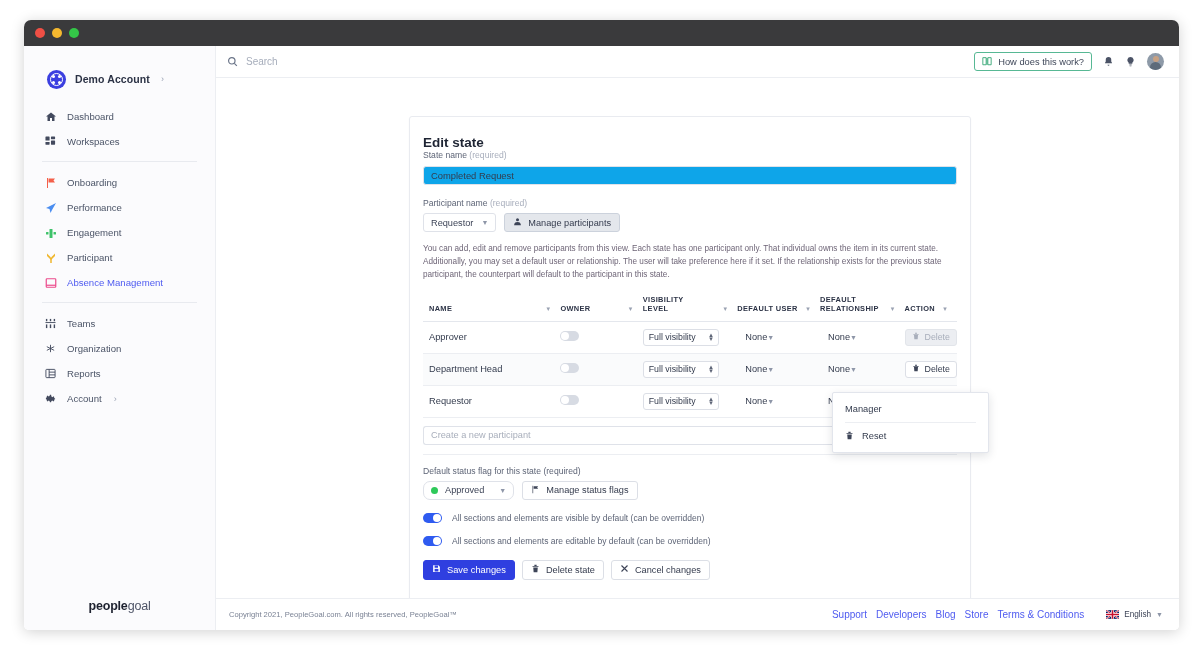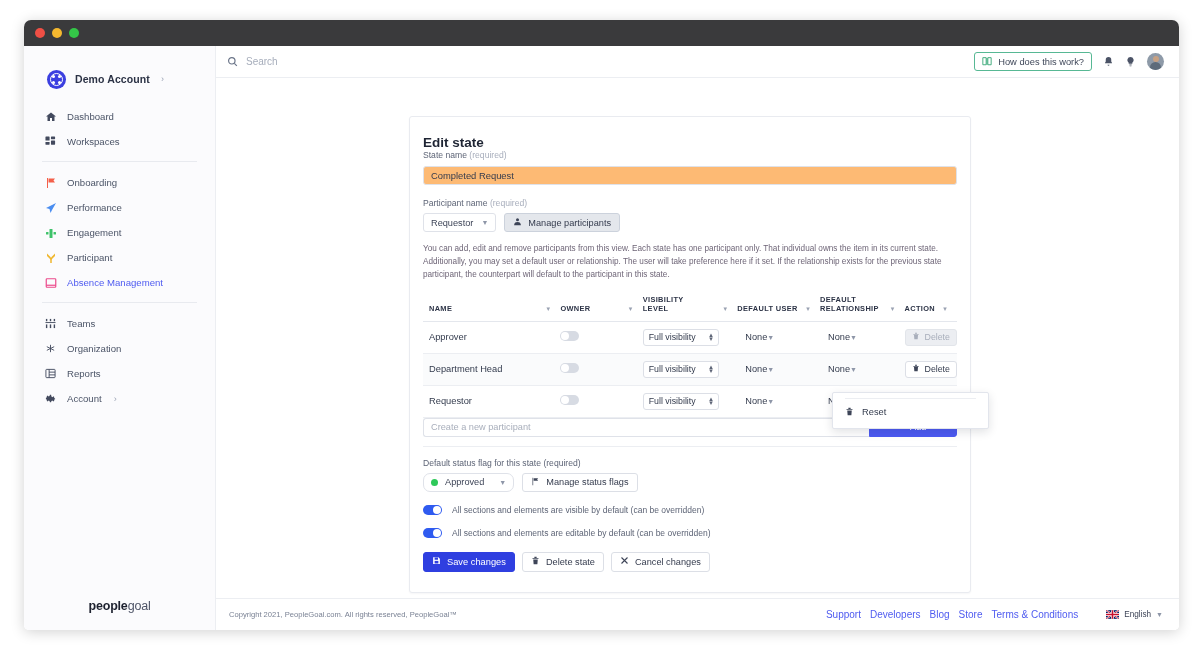--- a/index.html
+++ b/index.html
@@ -173,21 +173,21 @@
     font-size: 8.6px; color: #5d6476; margin-bottom: 5px;
   }
   .field-label .req { color: #a8aebc; }
   .text-input {
     width: 100%; height: 19px;
     border: 1px solid #dfe2e9; border-radius: 3px;
     font-size: 9.4px; color: #343b4d;
     padding: 0 7px;
     font-family: "Liberation Sans", sans-serif;
     outline: none;
-    background: #fdba74;
+    background: #0ea5e9;
   }
   .row-gap { height: 13px; }
 
   .inline-row { display: flex; align-items: center; gap: 8px; }
   .mini-select {
     height: 19px; min-width: 70px;
     border: 1px solid #dfe2e9; border-radius: 3px;
     background: #fff;
     display: flex; align-items: center; justify-content: space-between;
     padding: 0 7px;
@@ -279,21 +279,21 @@
     height: 17px; padding: 0 6px;
     font-size: 8.8px; color: #333b4d;
     cursor: pointer;
   }
   .del-btn.disabled {
     background: #eceef2; border-color: #e2e5ea; color: #a8aebb;
   }
 
   .newrow {
     display: flex; align-items: flex-start; gap: 0;
-    margin-top: 0;
+    margin-top: 8px;
     border-bottom: 1px solid #eceef2;
     padding-bottom: 9px;
   }
   .new-input {
     flex: 1; height: 19px;
     border: 1px solid #dfe2e9; border-radius: 3px 0 0 3px;
     border-right: none;
     font-size: 9.2px; padding: 0 7px;
     color: #333b4d; outline: none;
     font-family: "Liberation Sans", sans-serif;
@@ -365,21 +365,21 @@
     height: 32px;
     border-top: 1px solid #eceef2;
     display: flex; align-items: center;
     padding: 0 16px 0 13px;
     background: #fff;
     flex: 0 0 32px;
   }
   .copyright { font-size: 7.6px; color: #7a8294; flex: 1; }
   .foot-links { display: flex; align-items: center; gap: 9px; }
   .foot-links a { font-size: 10px; color: #4f5bf0; text-decoration: none; cursor: pointer; }
-  .lang { display: flex; align-items: center; gap: 5px; margin-left: 19px; font-size: 8.2px; color: #3d4457; cursor: pointer; }
+  .lang { display: flex; align-items: center; gap: 5px; margin-left: 13px; font-size: 8.2px; color: #3d4457; cursor: pointer; }
   .flag { width: 13px; height: 9px; position: relative; overflow: hidden; border-radius: 1px; }
 </style>
 </head>
 <body>
 
 <div class="window">
 
   <div class="titlebar">
     <span class="dot red"></span>
     <span class="dot yellow"></span>
@@ -832,20 +832,23 @@
                     </svg>
                 </span>
                 <span>Cancel changes</span>
               </div>
             </div>
 
           </div>
         </div>
 
         <div class="dropdown">
+          <div class="dd-item">
+            <span>Manager</span>
+          </div>
           <div class="dd-sep"></div>
           <div class="dd-item">
             <span>
               <svg width="9" height="9" viewBox="0 0 24 24" fill="#3d4457">
                   <path d="M4 6h16v2H4zM9 2h6v3H9zM6 9h12l-1 13H7z"></path>
                 </svg>
             </span>
             <span>Reset</span>
           </div>
         </div>

